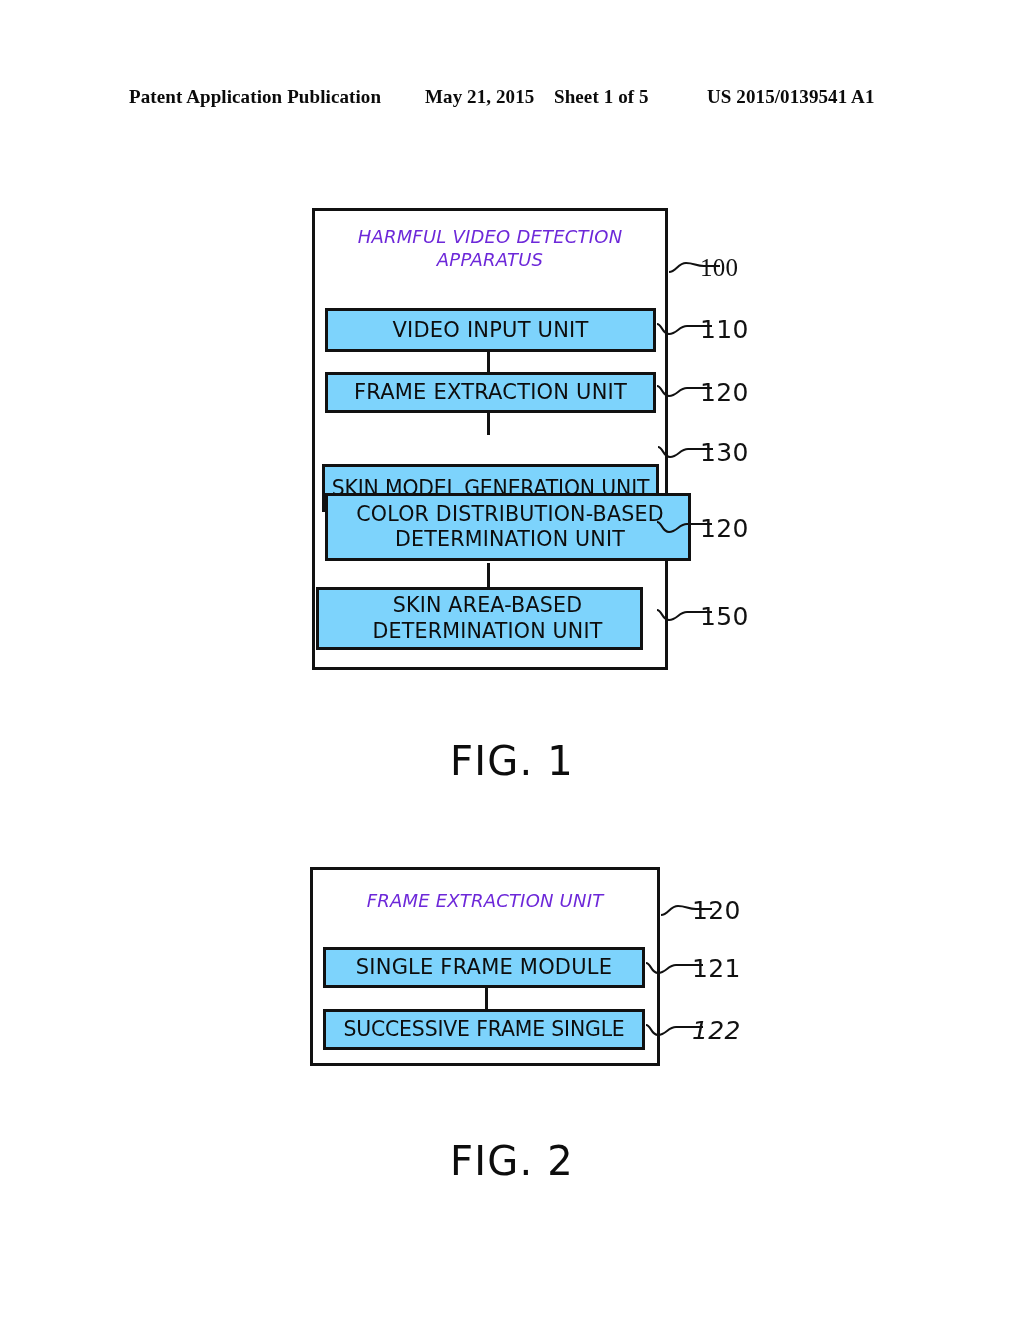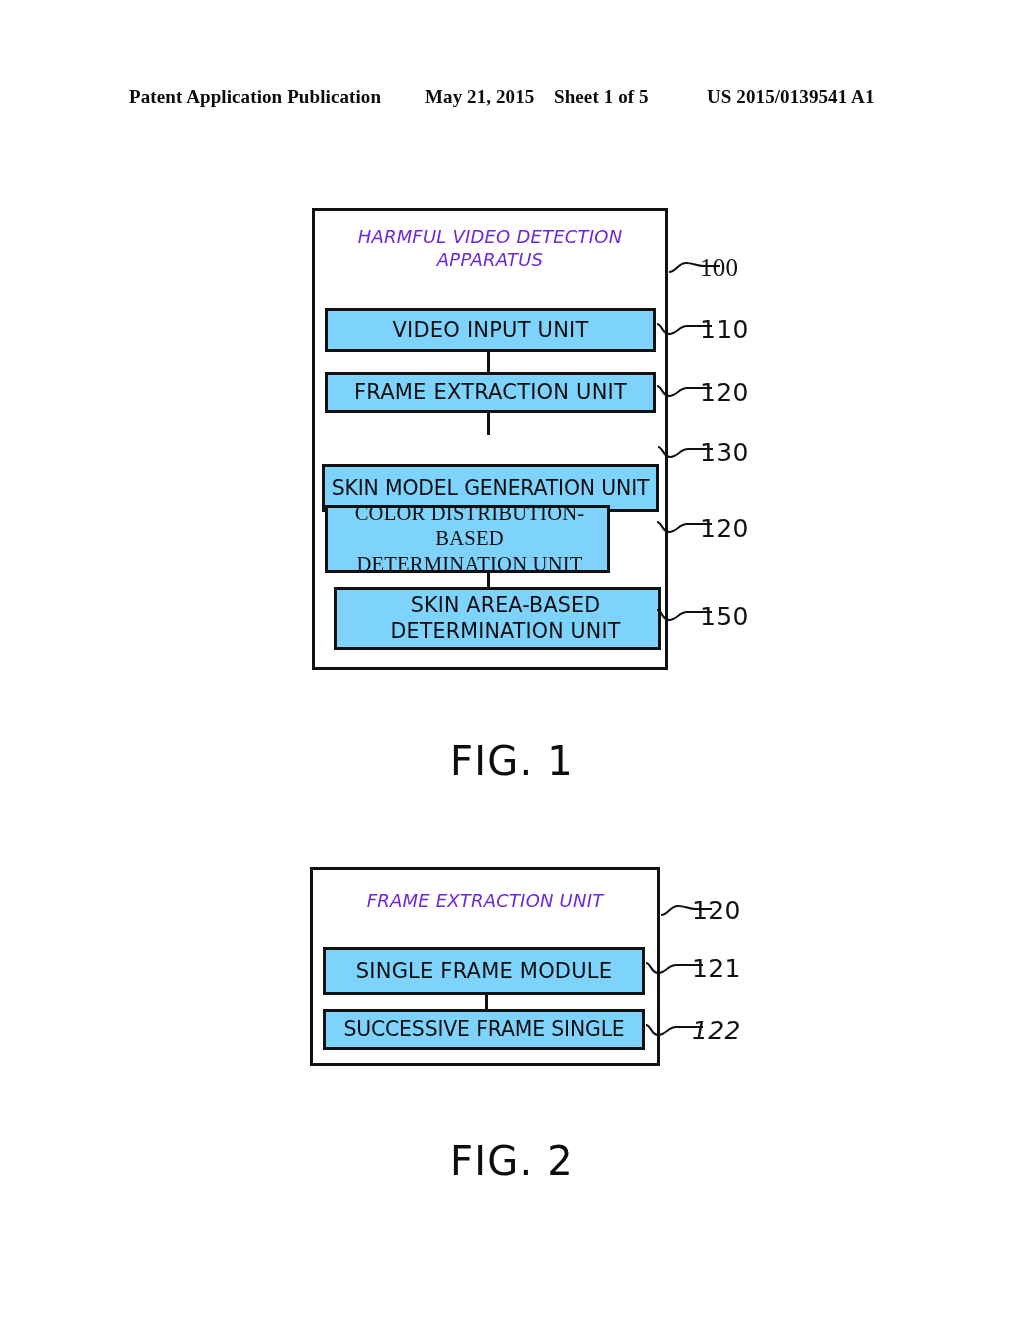--- a/index.html
+++ b/index.html
@@ -131,28 +131,28 @@
 </div>
 
 <div class="unit-box" style="left:325px; top:372px; width:331px; height:41px;">
   <span class="lbl">FRAME EXTRACTION UNIT</span>
 </div>
 
 <div class="unit-box tight" style="left:322px; top:433px; width:337px; height:48px;margin-top:31px;">
   <span class="lbl">SKIN MODEL GENERATION UNIT</span>
 </div>
 
-<div class="unit-box two-line" style="left:325px; top:505px; width:285px; height:68px;font-family:Liberation Serif, serif;">
+<div class="unit-box two-line" style="left:325px; top:493px; width:366px; height:68px;">
   <span>
     <span class="lbl">COLOR DISTRIBUTION-BASED</span>
     <span class="lbl">DETERMINATION UNIT</span>
   </span>
 </div>
 
-<div class="unit-box two-line" style="left:334px; top:587px; width:327px; height:63px;padding-left:12px;">
+<div class="unit-box two-line" style="left:316px; top:587px; width:327px; height:63px;padding-left:12px;">
   <span>
     <span class="lbl">SKIN AREA-BASED</span>
     <span class="lbl">DETERMINATION UNIT</span>
   </span>
 </div>
 
 <div class="leader" style="left:668px; top:258px;">
   <svg width="56" height="22" viewBox="0 0 56 22">
       <path d="M1,14 C8,14 10,5 18,5 C26,5 28,8 36,8 L52,8" fill="none" stroke="#111111" stroke-width="2"></path>
     </svg>
@@ -197,21 +197,21 @@
 <div class="fig-caption" style="top:738px;">FIG. 1</div>
 
 <div class="outer-box" style="left:310px; top:867px; width:350px; height:199px;"></div>
 
 <div class="box-title" style="left:320px; top:890px; width:330px;">
   <span class="lbl">FRAME EXTRACTION UNIT</span>
 </div>
 
 <div class="connector" style="left:485px; top:986px; height:24px;"></div>
 
-<div class="unit-box" style="left:323px; top:947px; width:322px; height:48px;">
+<div class="unit-box" style="left:323px; top:947px; width:322px; height:41px;">
   <span class="lbl">SINGLE FRAME MODULE</span>
 </div>
 
 <div class="unit-box tight" style="left:323px; top:1009px; width:322px; height:41px;">
   <span class="lbl">SUCCESSIVE FRAME SINGLE</span>
 </div>
 
 <div class="leader" style="left:660px; top:901px;">
   <svg width="56" height="22" viewBox="0 0 56 22">
       <path d="M1,14 C8,14 10,5 18,5 C26,5 28,8 36,8 L52,8" fill="none" stroke="#111111" stroke-width="2"></path>

